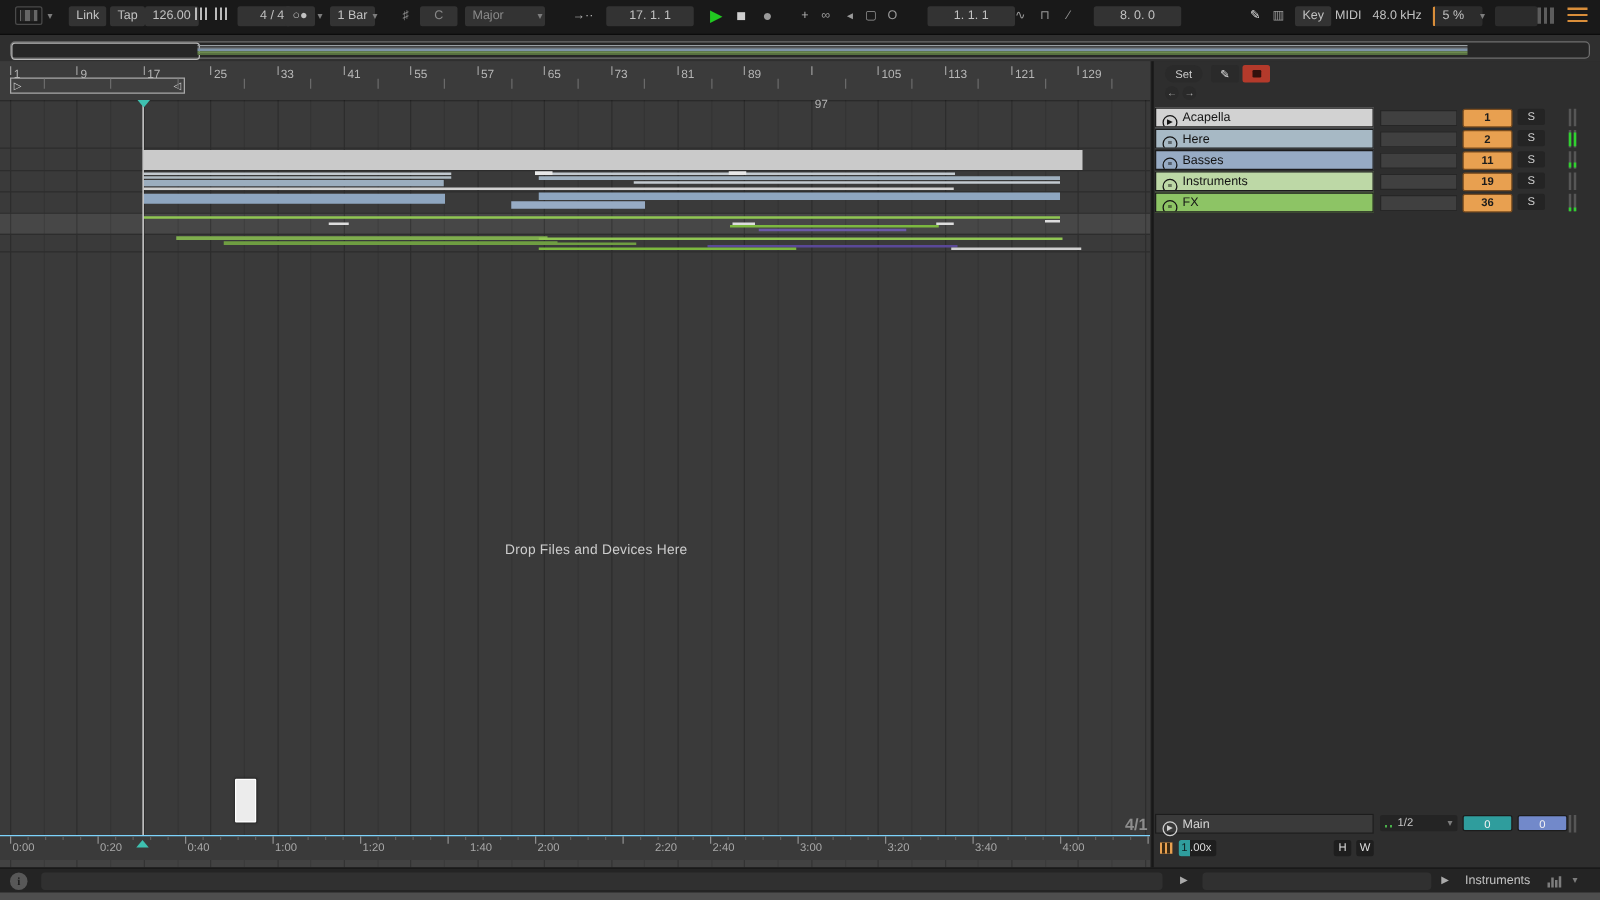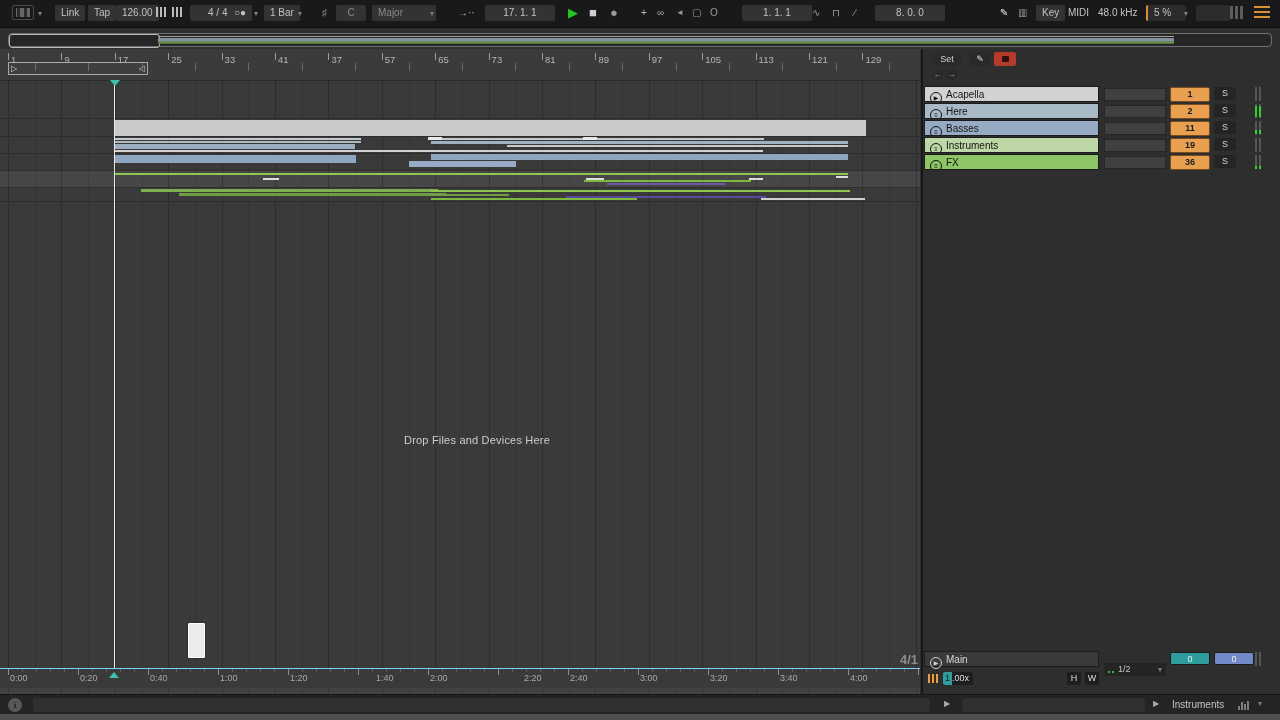--- a/index.html
+++ b/index.html
@@ -82,21 +82,21 @@
   .tmeter{position:absolute;left:332px;top:1px;width:9px;height:14px;}
   .mbar{position:absolute;top:0;width:2px;height:14px;background:#565656;}
   .mseg{position:absolute;width:2px;background:#2fd22f;}
   
   #mainrow{position:absolute;left:0;top:602px;width:359px;height:17px;}
   #mainsig{position:absolute;left:-45px;top:1px;width:40px;text-align:right;font-size:13px;font-weight:bold;color:#8d8d8d;}
   #mainname{position:absolute;left:1px;top:0;width:175px;height:16px;background:#3a3a3a;border:1px solid #1c1c1c;
         box-sizing:border-box;font-size:10px;color:#d6d6d6;line-height:15px;}
   #mainname .ticon{border-color:#cfcfcf;color:#cfcfcf;}
   #gridsel{position:absolute;left:181px;top:1px;width:62px;height:13px;background:#242424;border-radius:2px;
-        font-size:9px;color:#c6c6c6;line-height:13px;padding-left:14px;box-sizing:border-box;margin-top:11px;}
+        font-size:9px;color:#c6c6c6;line-height:13px;padding-left:14px;box-sizing:border-box;}
   #gridsel .caret{position:absolute;right:4px;top:0;}
   #gridsel .gdots{position:absolute;left:4px;top:8px;width:6px;height:2px;
         background:repeating-linear-gradient(90deg,#49b049 0 2px,transparent 2px 4px);}
   .valbadge{position:absolute;top:1px;width:40px;height:13px;border-radius:2px;font-size:9px;color:#f2f2f2;
         text-align:center;line-height:13px;border:1px solid #1c1c1c;box-sizing:border-box;}
   
   #zoomrow{position:absolute;left:0;top:622px;width:359px;height:16px;}
   #kbicon{position:absolute;left:3px;top:1px;width:14px;height:13px;background:#e8a050;border-radius:2px;
         background-image:repeating-linear-gradient(90deg,#3a2a14 0 2px,transparent 2px 4px);background-clip:content-box;
         padding:2px 2px;box-sizing:border-box;}
@@ -216,27 +216,27 @@
         <div class="tickM" style="left: 809px;"></div>
         <div class="tickm" style="left: 835.7px;"></div>
         <div class="tickM" style="left: 862.4px;"></div>
         <div class="tickm" style="left: 889.1px;"></div>
         <div class="barnum" style="left: 11px;">1</div>
         <div class="barnum" style="left: 64.4px;">9</div>
         <div class="barnum" style="left: 117.8px;">17</div>
         <div class="barnum" style="left: 171.2px;">25</div>
         <div class="barnum" style="left: 224.6px;">33</div>
         <div class="barnum" style="left: 278px;">41</div>
-        <div class="barnum" style="left: 331.4px;">37</div>
+        <div class="barnum" style="left: 331.4px;">55</div>
         <div class="barnum" style="left: 384.8px;">57</div>
         <div class="barnum" style="left: 438.2px;">65</div>
         <div class="barnum" style="left: 491.6px;">73</div>
         <div class="barnum" style="left: 545px;">81</div>
         <div class="barnum" style="left: 598.4px;">89</div>
-        <div class="barnum" style="left: 651.8px;">97</div>
+        <div class="barnum" style="left: 651.8px; margin-top: 24px;">97</div>
         <div class="barnum" style="left: 705.2px;">105</div>
         <div class="barnum" style="left: 758.6px;">113</div>
         <div class="barnum" style="left: 812px;">121</div>
         <div class="barnum" style="left: 865.4px;">129</div>
       </div>
     <div id="lanes">
       <div id="selband"></div>
       <div id="mainband"></div>
       <div id="gridlayer">
           <div class="gridv" style="left: 8px; background: rgba(0, 0, 0, 0.22);"></div>

